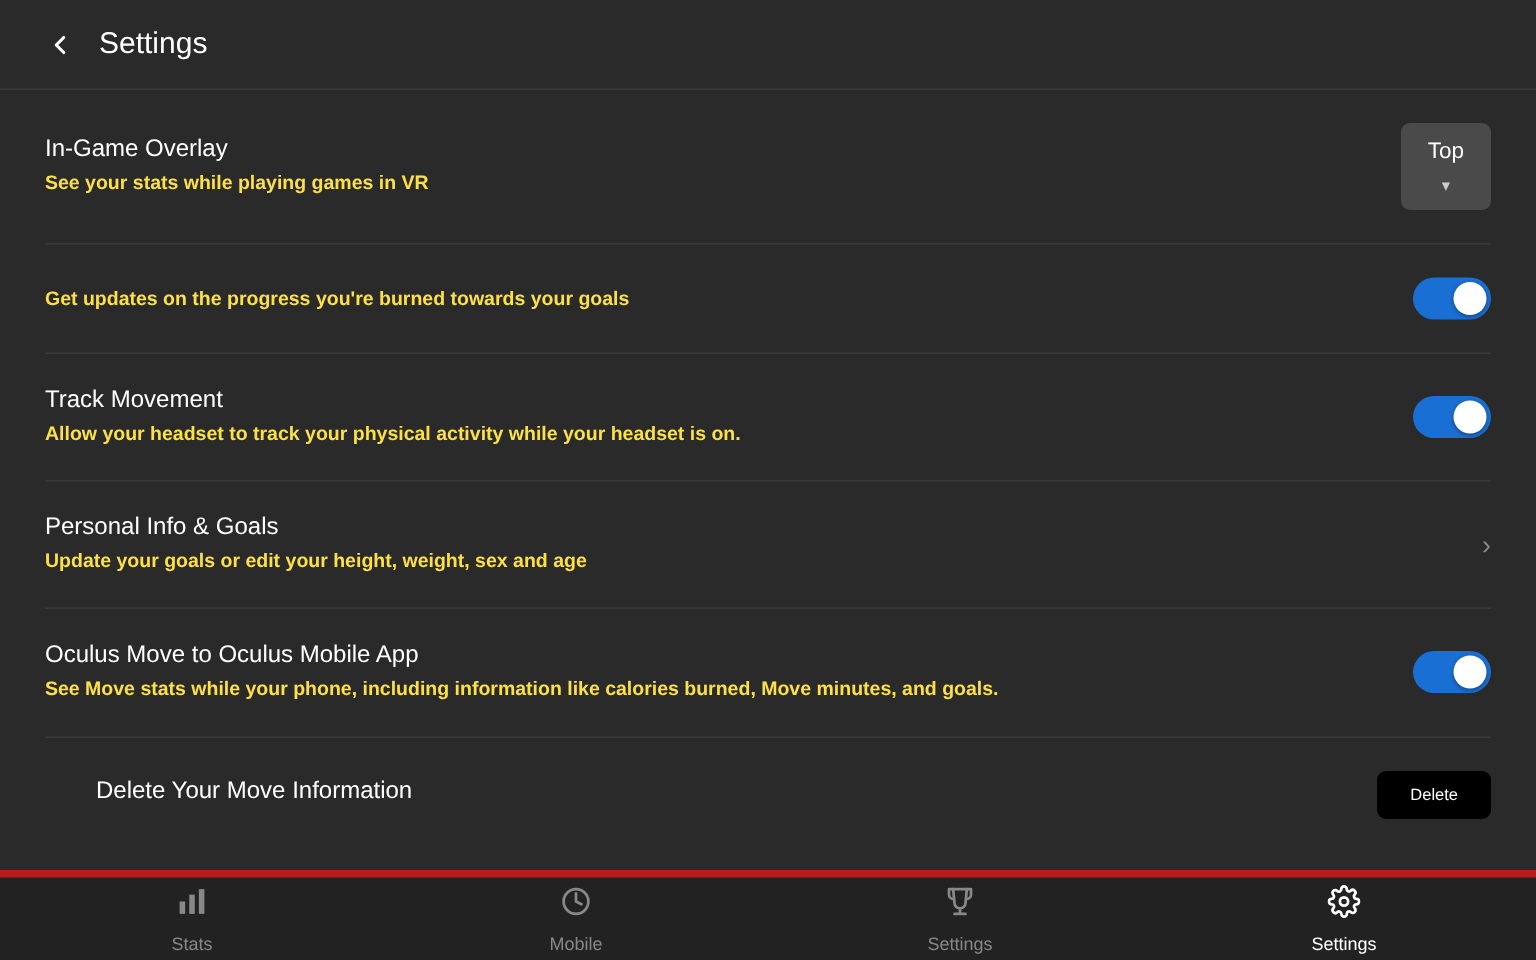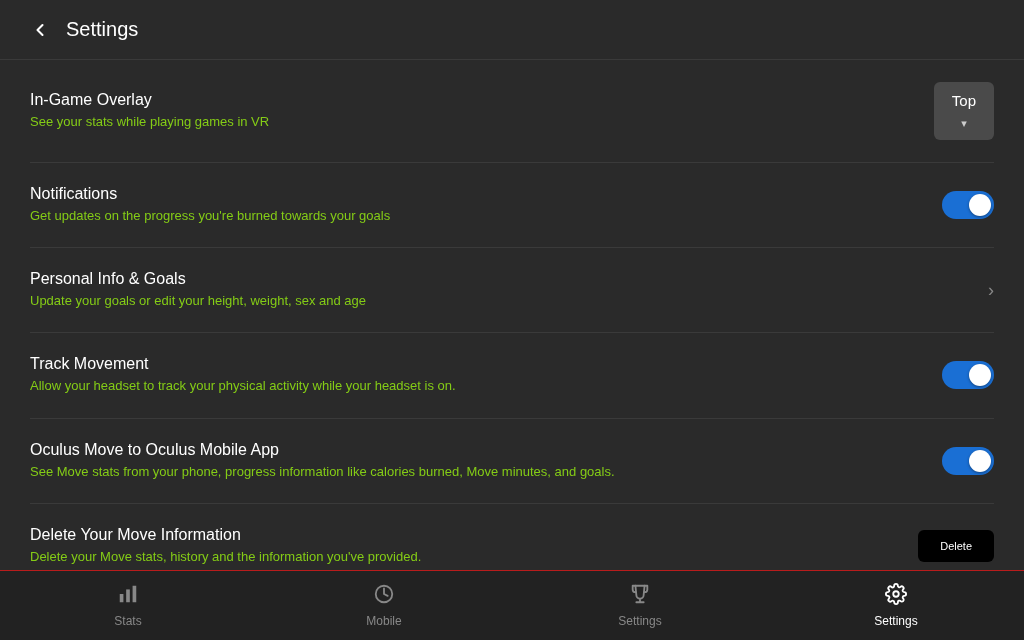--- a/index.html
+++ b/index.html
@@ -47,34 +47,36 @@
     
     .setting-row {
       display: flex;
       align-items: center;
       justify-content: center;
       padding: 22px 0;
       border-bottom: 1px solid #3a3a3a;
     }
     .setting-row:last-child {
       border-bottom: none;
+      margin-left: 34px;
     }
     .setting-text {
       flex: 1;
     }
     .setting-title {
       font-size: 16px;
       font-weight: 400;
       color: #ffffff;
       margin-bottom: 4px;
     }
     .setting-desc {
       font-size: 13px;
-      color: #84cc16;
+      color: #fde047;
       line-height: 1.4;
+      font-weight: bold;
     }
 
     
     .toggle-container {
       position: relative;
       width: 52px;
       height: 28px;
       flex-shrink: 0;
     }
     .toggle-input {
@@ -142,26 +144,26 @@
       cursor: pointer;
       flex-shrink: 0;
     }
 
     
     .bottom-nav {
       position: absolute;
       bottom: 0;
       left: 0;
       right: 0;
-      height: 70px;
+      height: 60px;
       background: #222;
       display: flex;
       align-items: center;
       justify-content: space-around;
-      border-top: 1px solid #b91c1c;
+      border-top: 5px solid #b91c1c;
     }
     .nav-item {
       display: flex;
       flex-direction: column;
       align-items: center;
       gap: 4px;
       cursor: pointer;
       flex: 1;
       padding: 8px 0;
     }
@@ -204,59 +206,57 @@
         <div class="setting-title">In-Game Overlay</div>
         <div class="setting-desc">See your stats while playing games in VR</div>
       </div>
       <button class="dropdown-btn">
         <span>Top</span>
         <span class="dropdown-arrow">▾</span>
       </button>
     </div>
     <div class="setting-row">
       <div class="setting-text">
-        <div class="setting-title">Notifications</div>
         <div class="setting-desc">Get updates on the progress you're burned towards your goals</div>
       </div>
       <label class="toggle-container">
         <input type="checkbox" class="toggle-input" checked="" style="">
         <span class="toggle-slider"></span>
       </label>
     </div>
     <div class="setting-row">
       <div class="setting-text">
-        <div class="setting-title">Personal Info &amp; Goals</div>
-        <div class="setting-desc">Update your goals or edit your height, weight, sex and age</div>
-      </div>
-      <span class="chevron-right">›</span>
-    </div>
-    <div class="setting-row">
-      <div class="setting-text">
         <div class="setting-title">Track Movement</div>
         <div class="setting-desc">Allow your headset to track your physical activity while your headset is on.</div>
       </div>
       <label class="toggle-container">
         <input type="checkbox" class="toggle-input" checked="" style="">
         <span class="toggle-slider"></span>
       </label>
     </div>
     <div class="setting-row">
       <div class="setting-text">
+        <div class="setting-title">Personal Info &amp; Goals</div>
+        <div class="setting-desc">Update your goals or edit your height, weight, sex and age</div>
+      </div>
+      <span class="chevron-right">›</span>
+    </div>
+    <div class="setting-row">
+      <div class="setting-text">
         <div class="setting-title">Oculus Move to Oculus Mobile App</div>
-        <div class="setting-desc">See Move stats from your phone, progress information like calories burned, Move minutes, and goals.</div>
+        <div class="setting-desc">See Move stats while your phone, including information like calories burned, Move minutes, and goals.</div>
       </div>
       <label class="toggle-container">
         <input type="checkbox" class="toggle-input" checked="" style="">
         <span class="toggle-slider"></span>
       </label>
     </div>
     <div class="setting-row">
       <div class="setting-text">
         <div class="setting-title">Delete Your Move Information</div>
-        <div class="setting-desc">Delete your Move stats, history and the information you've provided.</div>
       </div>
       <button class="delete-btn">Delete</button>
     </div>
   </div>
 
 <div class="bottom-nav" id="bottom-nav">
 <div class="nav-item">
       <span class="nav-icon"><svg class="icon-svg" viewBox="0 0 24 24" fill="currentColor">
           <rect x="3" y="12" width="4" height="9"></rect>
           <rect x="10" y="7" width="4" height="14"></rect>

